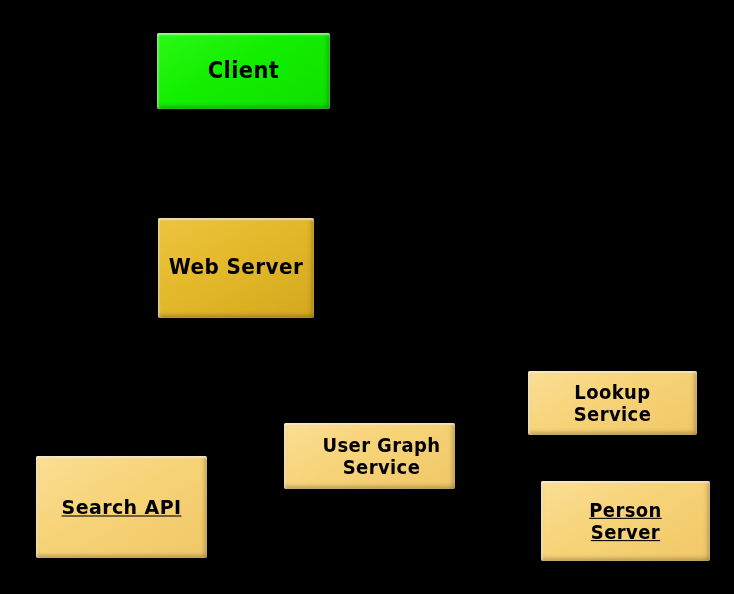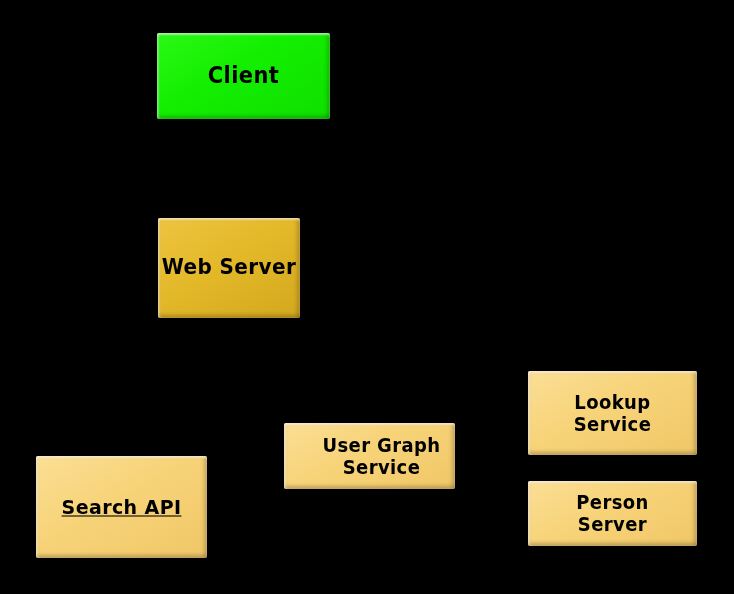--- a/index.html
+++ b/index.html
@@ -62,38 +62,38 @@
   }
   .node.sand {
     background: linear-gradient(150deg, #fbdf95 0%, #f7d378 45%, #f0c767 100%);
   }
 </style>
 </head>
 <body style="background: rgb(0, 0, 0);">
 
 <div id="canvas" style="background: rgb(0, 0, 0);"></div>
 
-<div class="node green" id="node-client" style="left: 157px; top: 33px; width: 173px; height: 86px; font-size: 21px;">
+<div class="node green" id="node-client" style="left: 157px; top: 33px; width: 173px; height: 76px; font-size: 21px;">
   <span class="label">Client</span>
 </div>
 
-<div class="node gold" id="node-web-server" style="left: 158px; top: 218px; width: 142px; height: 100px; font-size: 20px;">
+<div class="node gold" id="node-web-server" style="left: 158px; top: 218px; width: 156px; height: 100px; font-size: 20px;">
   <span class="label">Web Server</span>
 </div>
 
-<div class="node sand" id="node-lookup-service" style="left: 528px; top: 371px; width: 169px; height: 84px; font-size: 18px;">
+<div class="node sand" id="node-lookup-service" style="left: 528px; top: 371px; width: 169px; height: 64px; font-size: 18px;">
   <span class="label">Lookup
 Service</span>
 </div>
 
 <div class="node sand" id="node-user-graph-service" style="left: 284px; top: 423px; width: 171px; height: 66px; font-size: 18px; padding-left: 24px;">
   <span class="label">User Graph
 Service</span>
 </div>
 
-<div class="node sand" id="node-person-server" style="left: 528px; top: 481px; width: 169px; height: 65px; font-size: 18px;">
+<div class="node sand" id="node-person-server" style="left: 541px; top: 481px; width: 169px; height: 80px; font-size: 18px; text-decoration: underline;">
   <span class="label">Person
 Server</span>
 </div>
 
 <div class="node sand" id="node-search-api" style="left: 36px; top: 456px; width: 171px; height: 102px; font-size: 19px; text-decoration: underline;">
   <span class="label">Search API</span>
 </div>
 
 </body></html>

